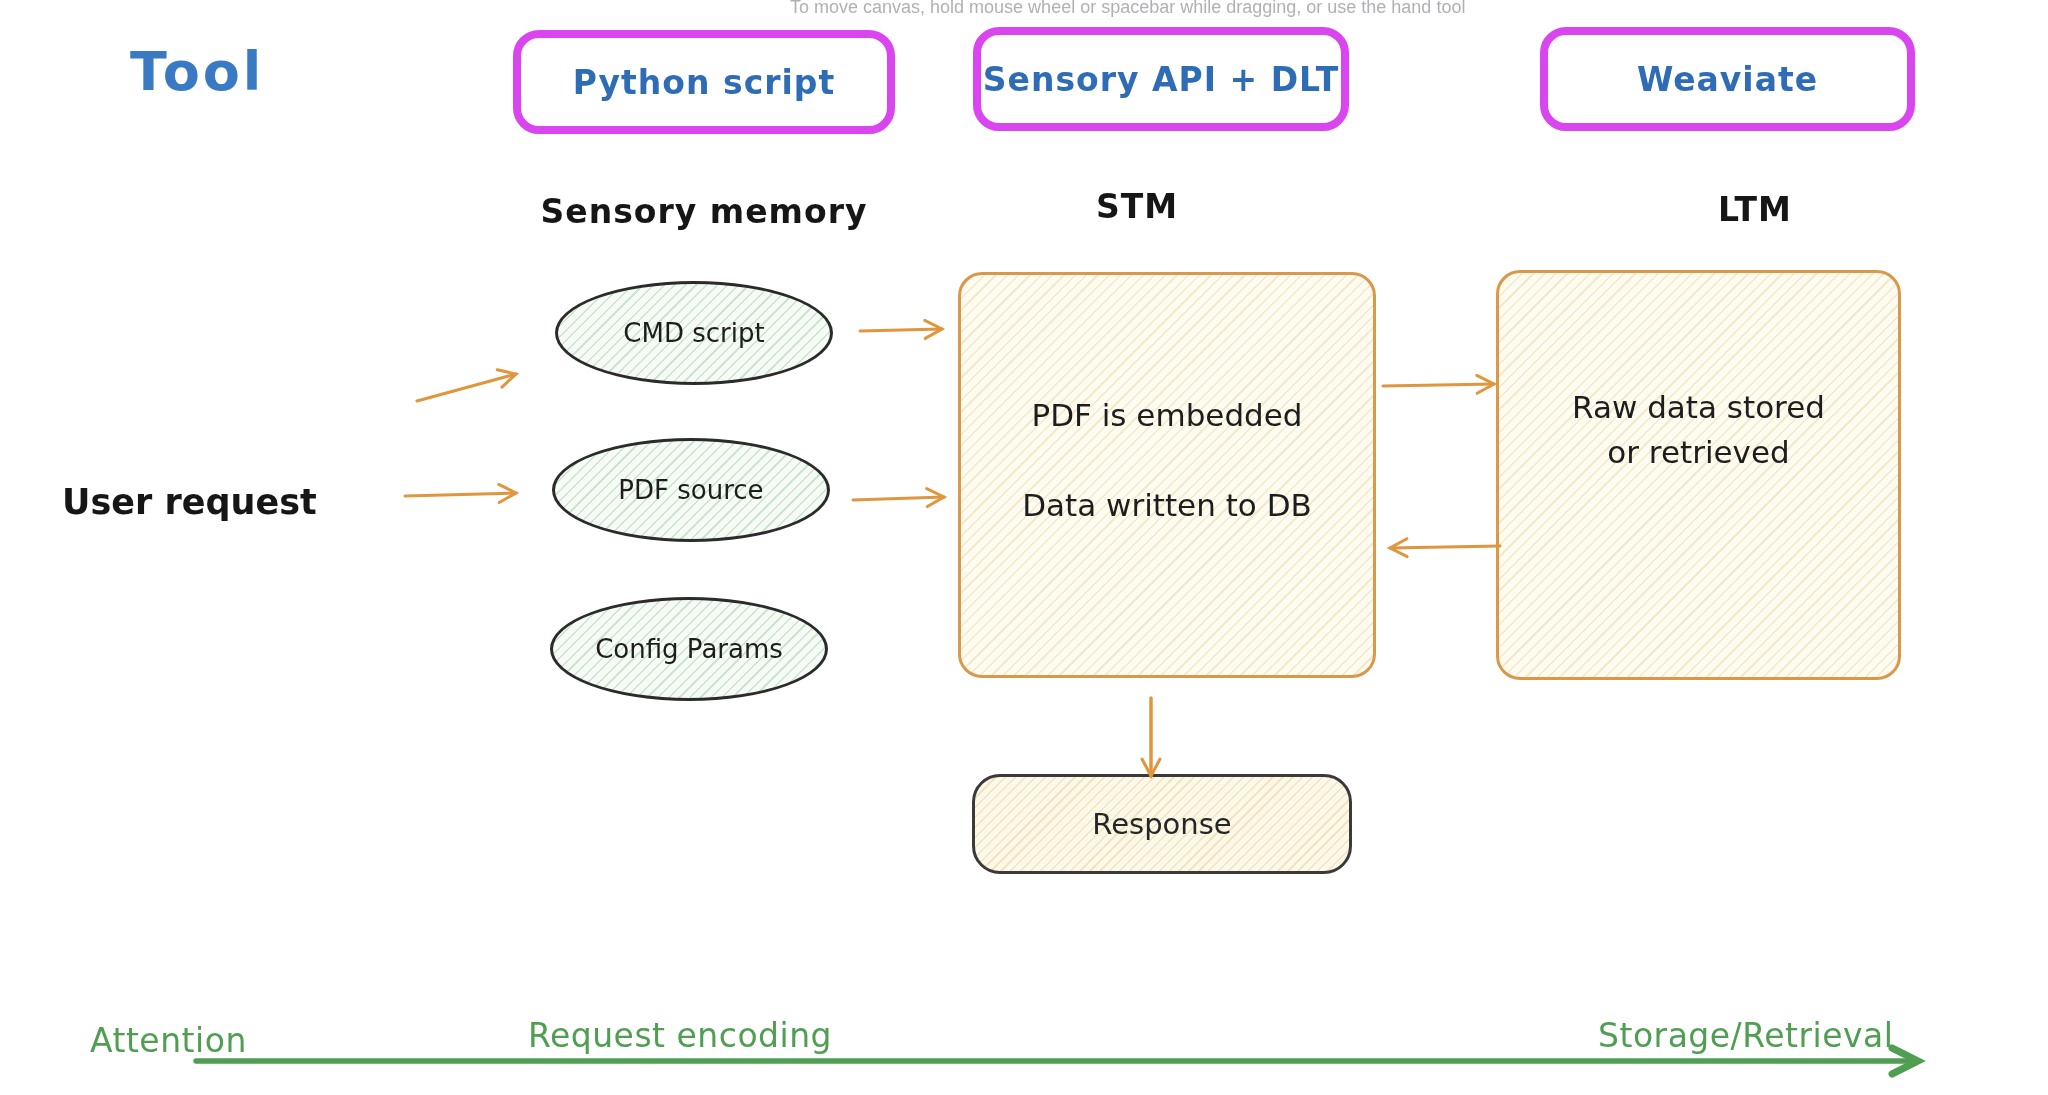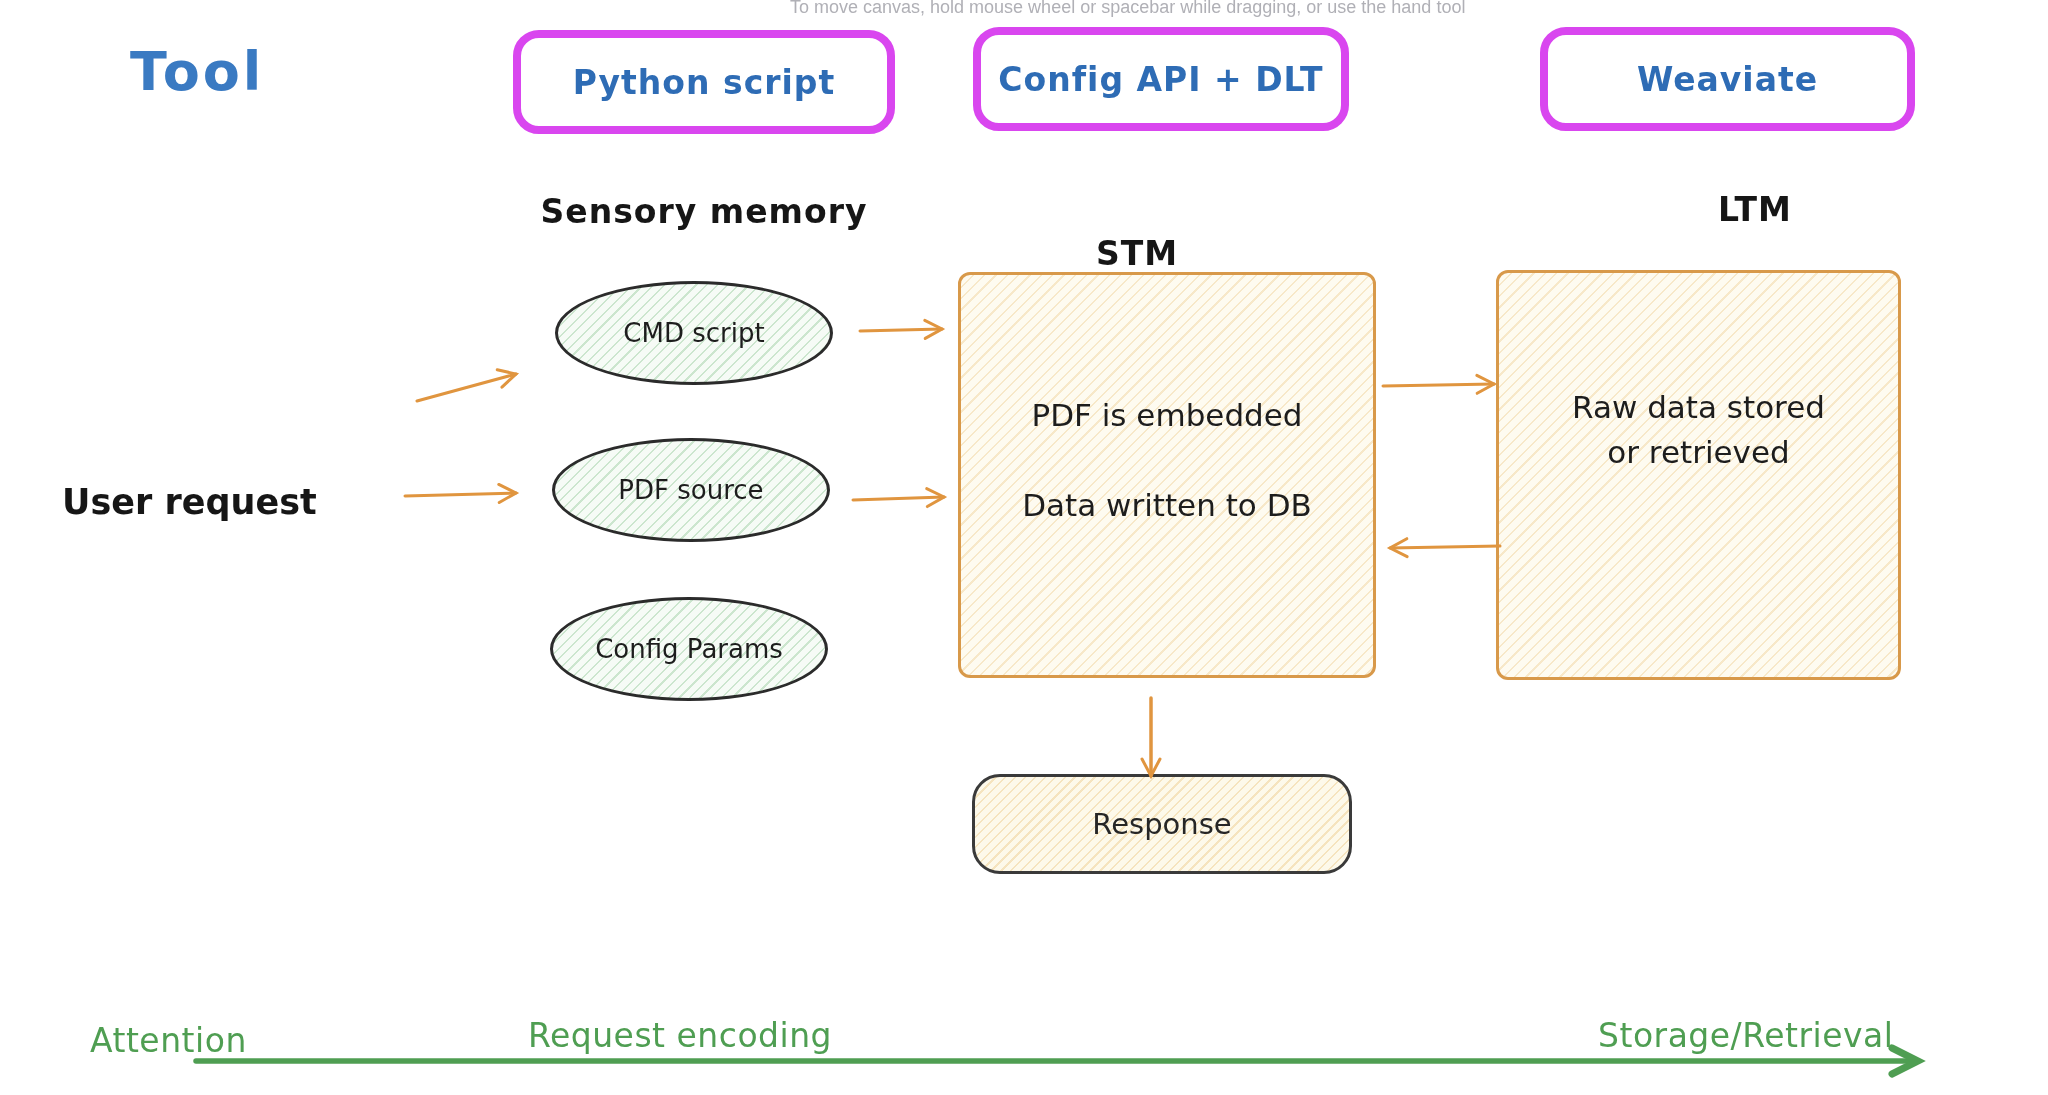--- a/index.html
+++ b/index.html
@@ -31,21 +31,21 @@
   .ellipse{
     position:absolute;width:278px;height:104px;border:3px solid #2b2b2b;border-radius:50%;
     display:flex;align-items:center;justify-content:center;box-sizing:border-box;
     background:
       repeating-linear-gradient(135deg, rgba(106,180,114,0.30) 0 1.6px, transparent 1.6px 7.5px),
       #f6fbf6;
   }
   .ellipse span{color:#1d1d1d;font-size:26px;font-weight:500;white-space:nowrap;}
   .free-text{position:absolute;color:#161616;white-space:nowrap;}
   .ybox{
-    position:absolute;border:3px solid #d8994a;border-radius:12px;box-sizing:border-box;
+    position:absolute;border:3px solid #d8994a;border-radius:24px;box-sizing:border-box;
     background:
       repeating-linear-gradient(135deg, rgba(228,178,88,0.26) 0 1.6px, transparent 1.6px 8px),
       #fefbf0;
   }
   .ybox .ytext{
     position:absolute;left:0;width:100%;text-align:center;color:#1d1d1d;
     font-size:31px;font-weight:500;line-height:45px;white-space:nowrap;
   }
   .response-box{
     position:absolute;border:3px solid #3a3a3a;border-radius:28px;box-sizing:border-box;
@@ -67,28 +67,28 @@
 <div id="canvas">
 
   <div class="hint">To move canvas, hold mouse wheel or spacebar while dragging, or use the hand tool</div>
 
   <div class="legend-title">Tool</div>
 
   <div class="blue-box" style="left:513px;top:30px;width:382px;">
     <span>Python script</span>
   </div>
   <div class="blue-box" style="left:973px;top:27px;width:376px;">
-    <span>Config API + DLT</span>
+    <span>Sensory API + DLT</span>
   </div>
   <div class="blue-box" style="left:1540px;top:27px;width:375px;">
     <span>Weaviate</span>
   </div>
 
   <div class="mem-label" style="left:513px;top:192px;width:382px;text-align:center;">Sensory memory</div>
-  <div class="mem-label" style="left:1096px;top:187px;margin-top:47px;">STM</div>
+  <div class="mem-label" style="left:1096px;top:187px;">STM</div>
   <div class="mem-label" style="left:1718px;top:190px;">LTM</div>
 
   <div class="free-text" style="left:62px;top:482px;font-size:35px;font-weight:600;">User request</div>
 
   <div class="ellipse" style="left:555px;top:281px;">
     <span>CMD script</span>
   </div>
   <div class="ellipse" style="left:552px;top:438px;">
     <span>PDF source</span>
   </div>

